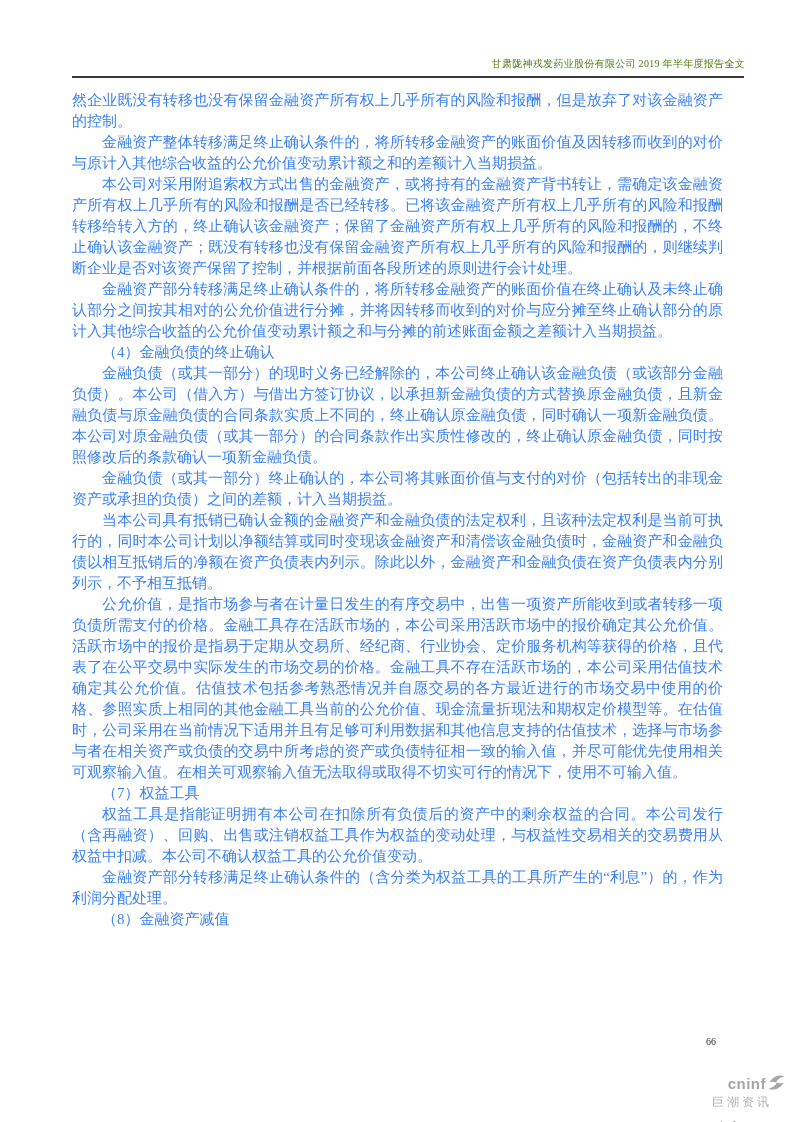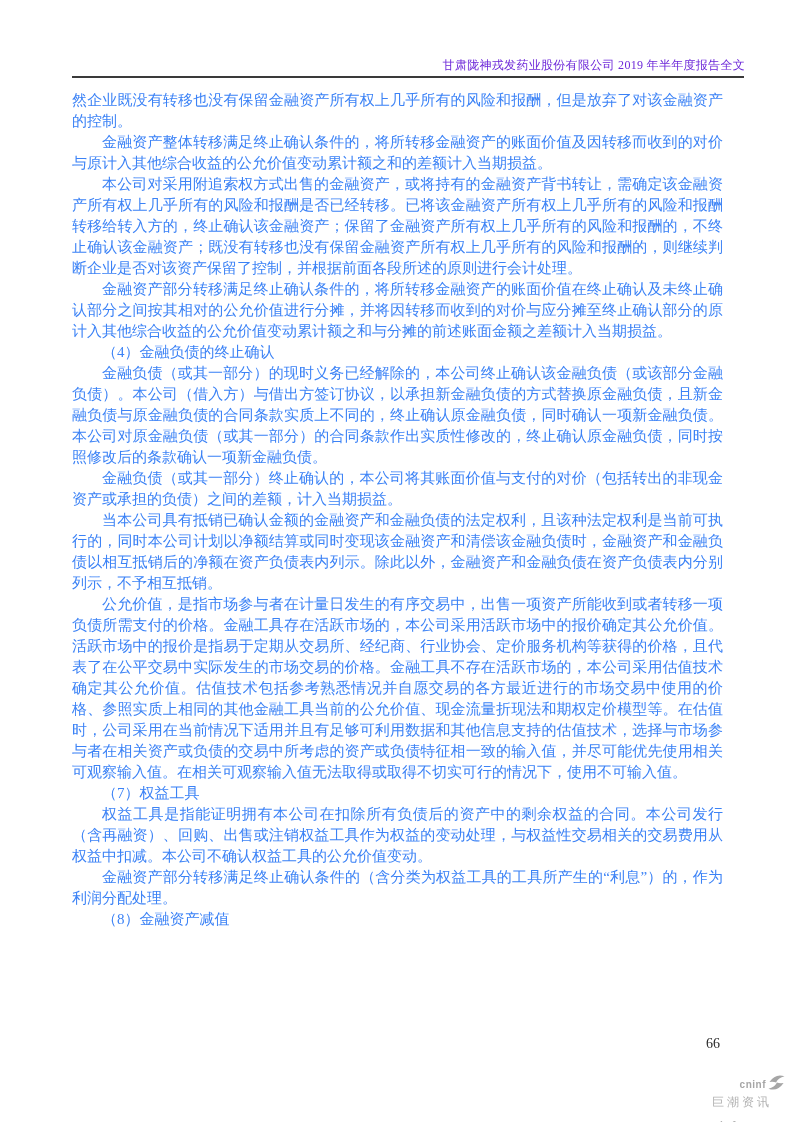--- a/index.html
+++ b/index.html
@@ -10,23 +10,23 @@
     margin: 0 auto;
     background: #ffffff;
     font-family: "Liberation Serif", "DejaVu Serif", serif;
     color: #141414;
     overflow: hidden;
   }
   .header-title {
     position: absolute;
     top: 57px;
     right: 48px;
-    font-size: 12px;
+    font-size: 10px;
     letter-spacing: 0.3px;
-    color: #6d28d9;
+    color: #4d7c0f;
     white-space: nowrap;
   }
   .header-rule {
     position: absolute;
     top: 76px;
     left: 72px;
     width: 672px;
     height: 0;
     border-top: 2px solid #3a3a3a;
   }
@@ -39,21 +39,21 @@
     line-height: 21px;
     text-align: justify;
     color: #3b82f6;
   }
   .content p { margin: 0; padding: 0; }
   .content p.ind { text-indent: 2em; }
   .page-number {
     position: absolute;
     top: 1036px;
     left: 706px;
-    font-size: 14px;
+    font-size: 10px;
     color: #2a2a2a;
   }
   .logo {
     position: absolute;
     top: 1074px;
     right: 5px;
     width: 120px;
     text-align: right;
     font-family: "Liberation Sans", "DejaVu Sans", sans-serif;
     color: #adadad;
@@ -61,21 +61,21 @@
   }
   .logo-row {
     display: flex;
     align-items: center;
     justify-content: flex-end;
     gap: 1px;
     padding-right: 2px;
   }
   .logo-brand {
     font-weight: bold;
-    font-size: 10px;
+    font-size: 15px;
     letter-spacing: 0.5px;
     color: #a6a6a6;
   }
   .logo-cn {
     font-size: 12px;
     letter-spacing: 3px;
     color: #b2b2b2;
     padding-right: 16px;
     margin-top: 1px;
   }

